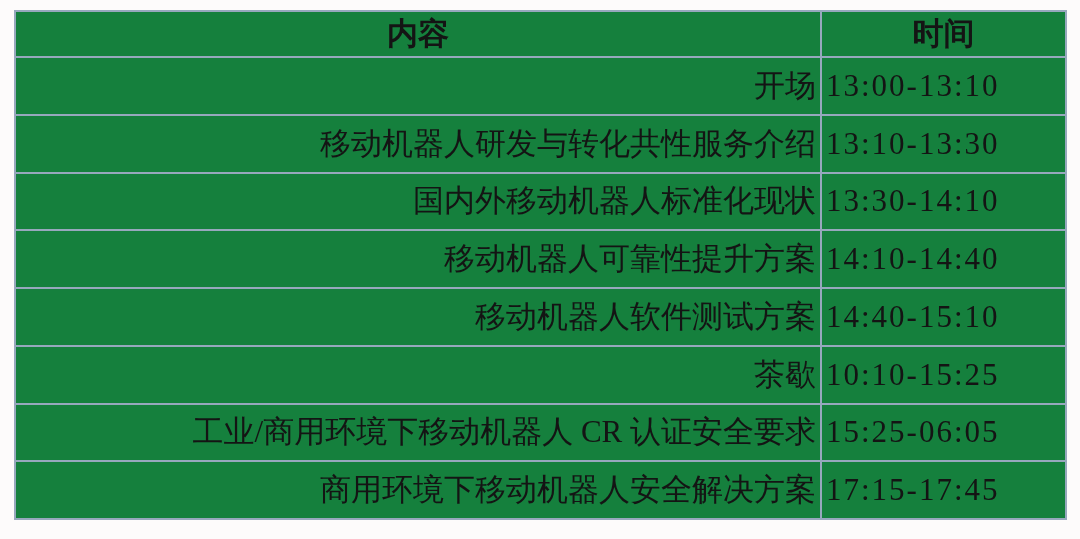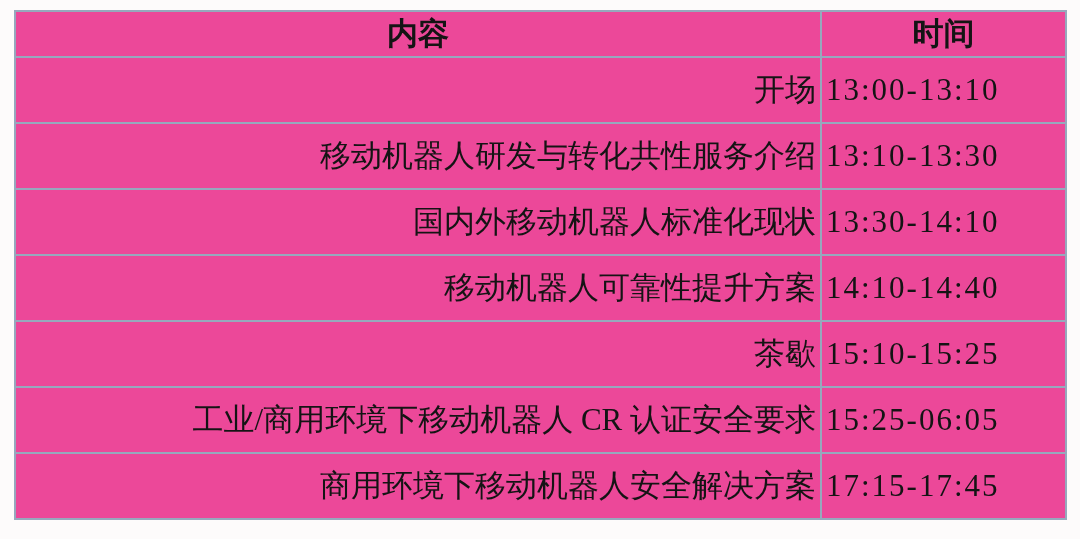--- a/index.html
+++ b/index.html
@@ -28,21 +28,21 @@
     border: 2px solid #8796ad;
   }
   table.schedule th,
   table.schedule td {
     border: 2px solid #97a8bd;
     color: #141414;
     font-size: 31px;
     line-height: 1.1;
     overflow: hidden;
     white-space: nowrap;
-    background: #ec4899;
+    background: #15803d;
   }
   table.schedule th {
     font-weight: bold;
     text-align: center;
     height: 40px;
     padding: 2px 4px;
   }
   table.schedule td {
     height: 45px;
     padding: 2px 4px;
@@ -85,22 +85,26 @@
       </tr>
       <tr>
         <td class="cell-content">国内外移动机器人标准化现状</td>
         <td class="cell-time">13:30-14:10</td>
       </tr>
       <tr>
         <td class="cell-content">移动机器人可靠性提升方案</td>
         <td class="cell-time">14:10-14:40</td>
       </tr>
       <tr>
+        <td class="cell-content">移动机器人软件测试方案</td>
+        <td class="cell-time">14:40-15:10</td>
+      </tr>
+      <tr>
         <td class="cell-content">茶歇</td>
-        <td class="cell-time">15:10-15:25</td>
+        <td class="cell-time">10:10-15:25</td>
       </tr>
       <tr>
         <td class="cell-content">工业/商用环境下移动机器人 CR 认证安全要求</td>
         <td class="cell-time">15:25-06:05</td>
       </tr>
       <tr>
         <td class="cell-content">商用环境下移动机器人安全解决方案</td>
         <td class="cell-time">17:15-17:45</td>
       </tr>
     </tbody>

